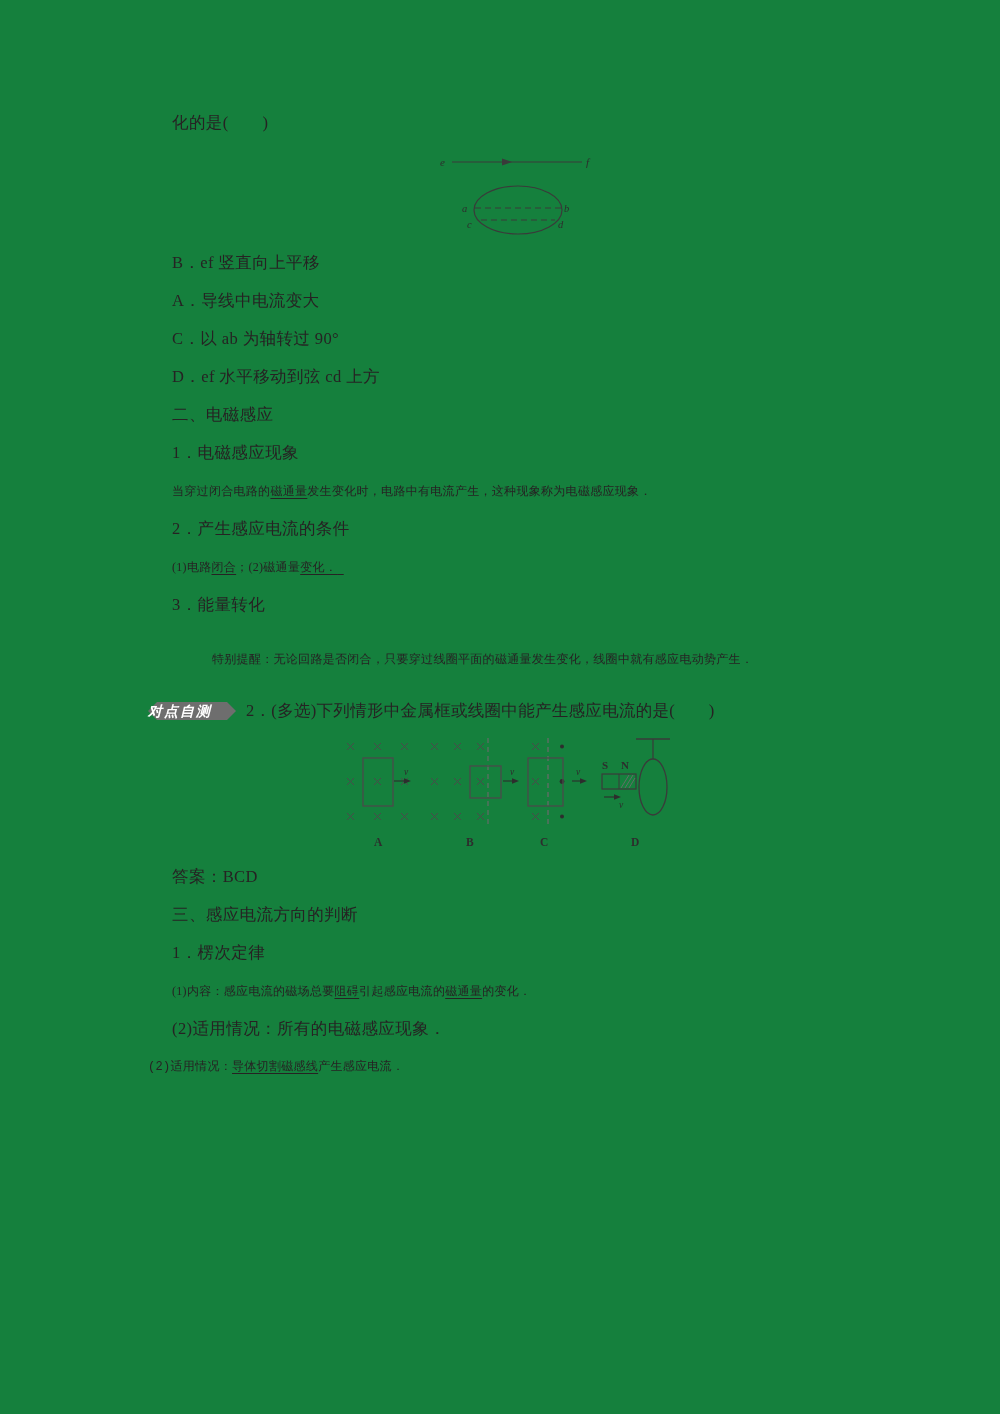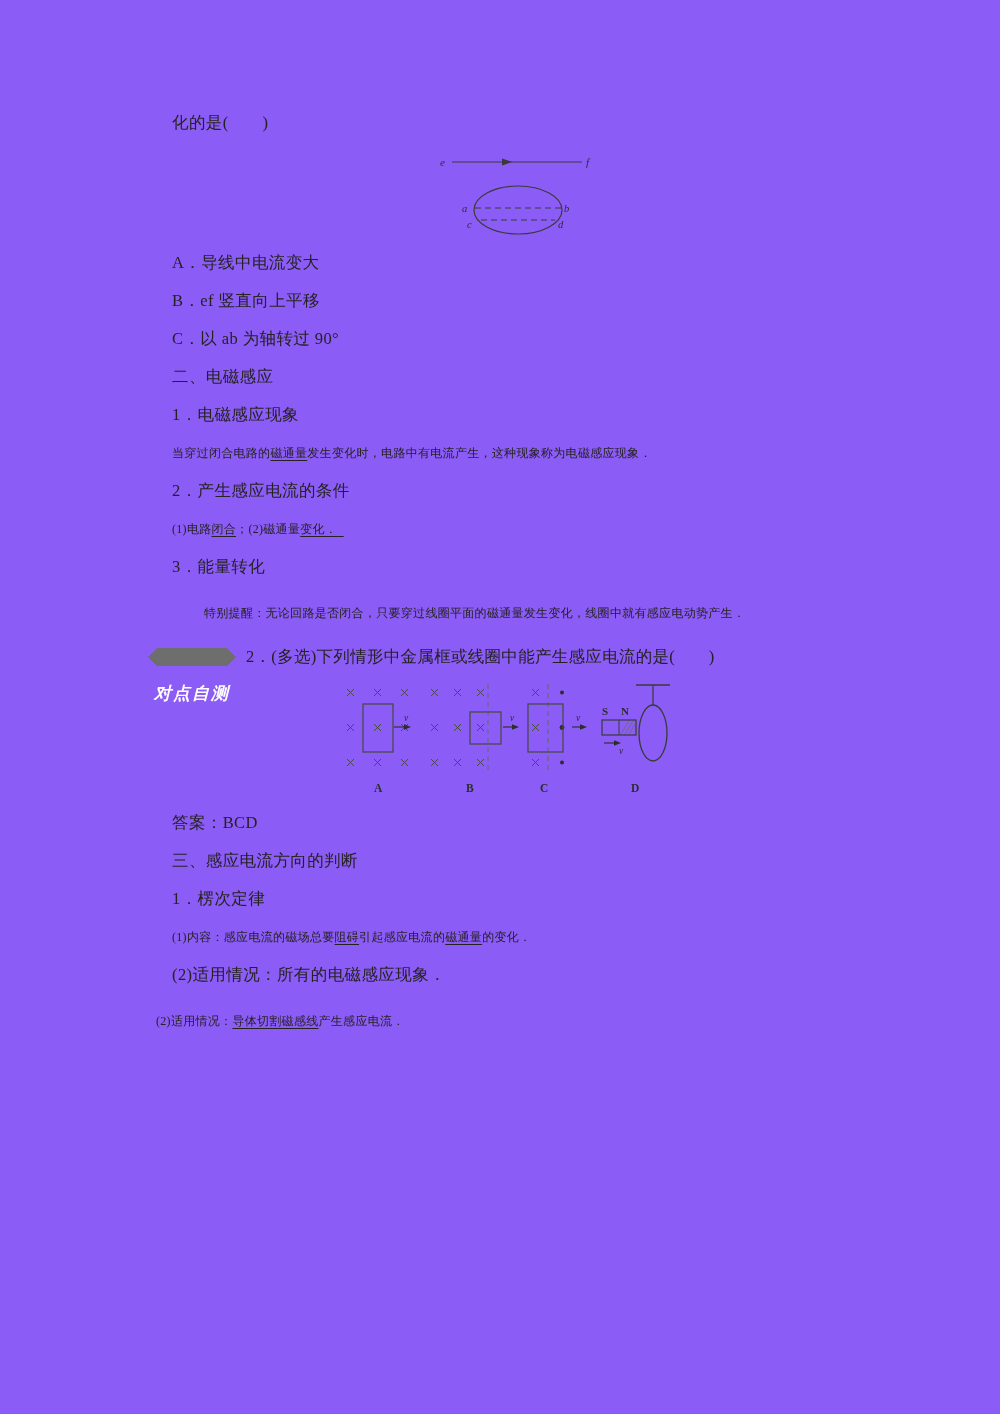--- a/index.html
+++ b/index.html
@@ -14,21 +14,21 @@
     position: relative;
     font-family: "Liberation Serif", "DejaVu Serif", serif;
     color: #231f20;
     overflow: hidden;
   }
   .page {
     position: absolute;
     left: 0; top: 0;
     width: 1000px;
     height: 1414px;
-    background: #8b5cf6;
+    background: #15803d;
   }
   .content {
     position: absolute;
     left: 148px;
     top: 104px;
     width: 710px;
   }
 
   
   .line {
@@ -79,28 +79,26 @@
     width: 88px;
     height: 22px;
     flex: 0 0 auto;
   }
   .badge svg { position: absolute; left: 0; top: 0; }
   .badge .btxt {
     position: absolute;
     left: 0; top: 0;
     width: 88px; height: 22px;
     line-height: 22px;
-    text-align: center;
     color: #ffffff;
-    font-size: 17px;
+    font-size: 14px;
     letter-spacing: 2px;
     font-family: "DejaVu Sans", sans-serif;
     font-weight: bold;
     font-style: italic;
-    margin-top: 36px;
   }
   .q2text {
     font-size: 16.5px;
     letter-spacing: 0.3px;
     color: #262223;
   }
 
   
   .fig2 {
     position: relative;
@@ -134,41 +132,42 @@
 
         <line x1="47" y1="74" x2="121" y2="74" stroke="#3a3a3a" stroke-width="1.1" stroke-dasharray="6,4"></line>
 
         <text x="28" y="66" font-size="10.5" font-style="italic" font-family="Liberation Serif, serif" fill="#2d2d2d">a</text>
         <text x="130" y="66" font-size="10.5" font-style="italic" font-family="Liberation Serif, serif" fill="#2d2d2d">b</text>
         <text x="33" y="82" font-size="10.5" font-style="italic" font-family="Liberation Serif, serif" fill="#2d2d2d">c</text>
         <text x="124" y="82" font-size="10.5" font-style="italic" font-family="Liberation Serif, serif" fill="#2d2d2d">d</text>
       </svg>
     </div>
 
+    <div class="line indent1">B．ef 竖直向上平移</div>
     <div class="line indent1">A．导线中电流变大</div>
-    <div class="line indent1">B．ef 竖直向上平移</div>
     <div class="line indent1">C．以 ab 为轴转过 90°</div>
+    <div class="line indent1">D．ef 水平移动到弦 cd 上方</div>
 
     <div class="line indent1">二、电磁感应</div>
     <div class="line indent1">1．电磁感应现象</div>
 
     <p class="para ind" style="margin:0;">
       <span>当穿过闭合电路的</span><span class="u">磁通量</span><span>发生变化时，电路中有电流产生，这种现象称为电磁感应现象．</span>
     </p>
 
     <div class="line indent1">2．产生感应电流的条件</div>
 
     <p class="para ind" style="margin:0;">
       <span>(1)电路</span><span class="u">闭合</span><span>；(2)磁通量</span><span class="u">变化．</span><span class="u">&nbsp;&nbsp;</span>
     </p>
 
     <div class="line indent1">3．能量转化</div>
 
 
-    <p class="para ind2" style="margin:8px;">特别提醒：无论回路是否闭合，只要穿过线圈平面的磁通量发生变化，线圈中就有感应电动势产生．</p>
+    <p class="para ind2" style="margin:16px;">特别提醒：无论回路是否闭合，只要穿过线圈平面的磁通量发生变化，线圈中就有感应电动势产生．</p>
 
     <div class="q2row">
       <div class="badge">
         <svg width="88" height="22" viewBox="0 0 88 22" xmlns="http://www.w3.org/2000/svg">
           <polygon points="0,11 9,2 79,2 88,11 79,20 9,20" fill="#6e6e6e"></polygon>
         </svg>
         <div class="btxt">对点自测</div>
       </div>
       <div class="q2text">2．(多选)下列情形中金属框或线圈中能产生感应电流的是(　　)</div>
     </div>
@@ -298,18 +297,18 @@
     <div class="line indent1">1．楞次定律</div>
 
     <p class="para ind" style="margin:0;">
       <span>(1)内容：感应电流的磁场总要</span><span class="u">阻碍</span><span>引起感应电流的</span><span class="u">磁通量</span><span>的变化．</span>
     </p>
 
     <div class="line indent1">(2)适用情况：所有的电磁感应现象．</div>
 
 
 
-    <p class="para noindent" style="margin:8px; text-indent:0;">
+    <p class="para noindent" style="margin:0; text-indent:0;font-family:Liberation Mono, monospace;">
       <span>(2)适用情况：</span><span class="u">导体切割磁感线</span><span>产生感应电流</span><span>．</span>
     </p>
 
   </div>
 </div>
 
 </body></html>

